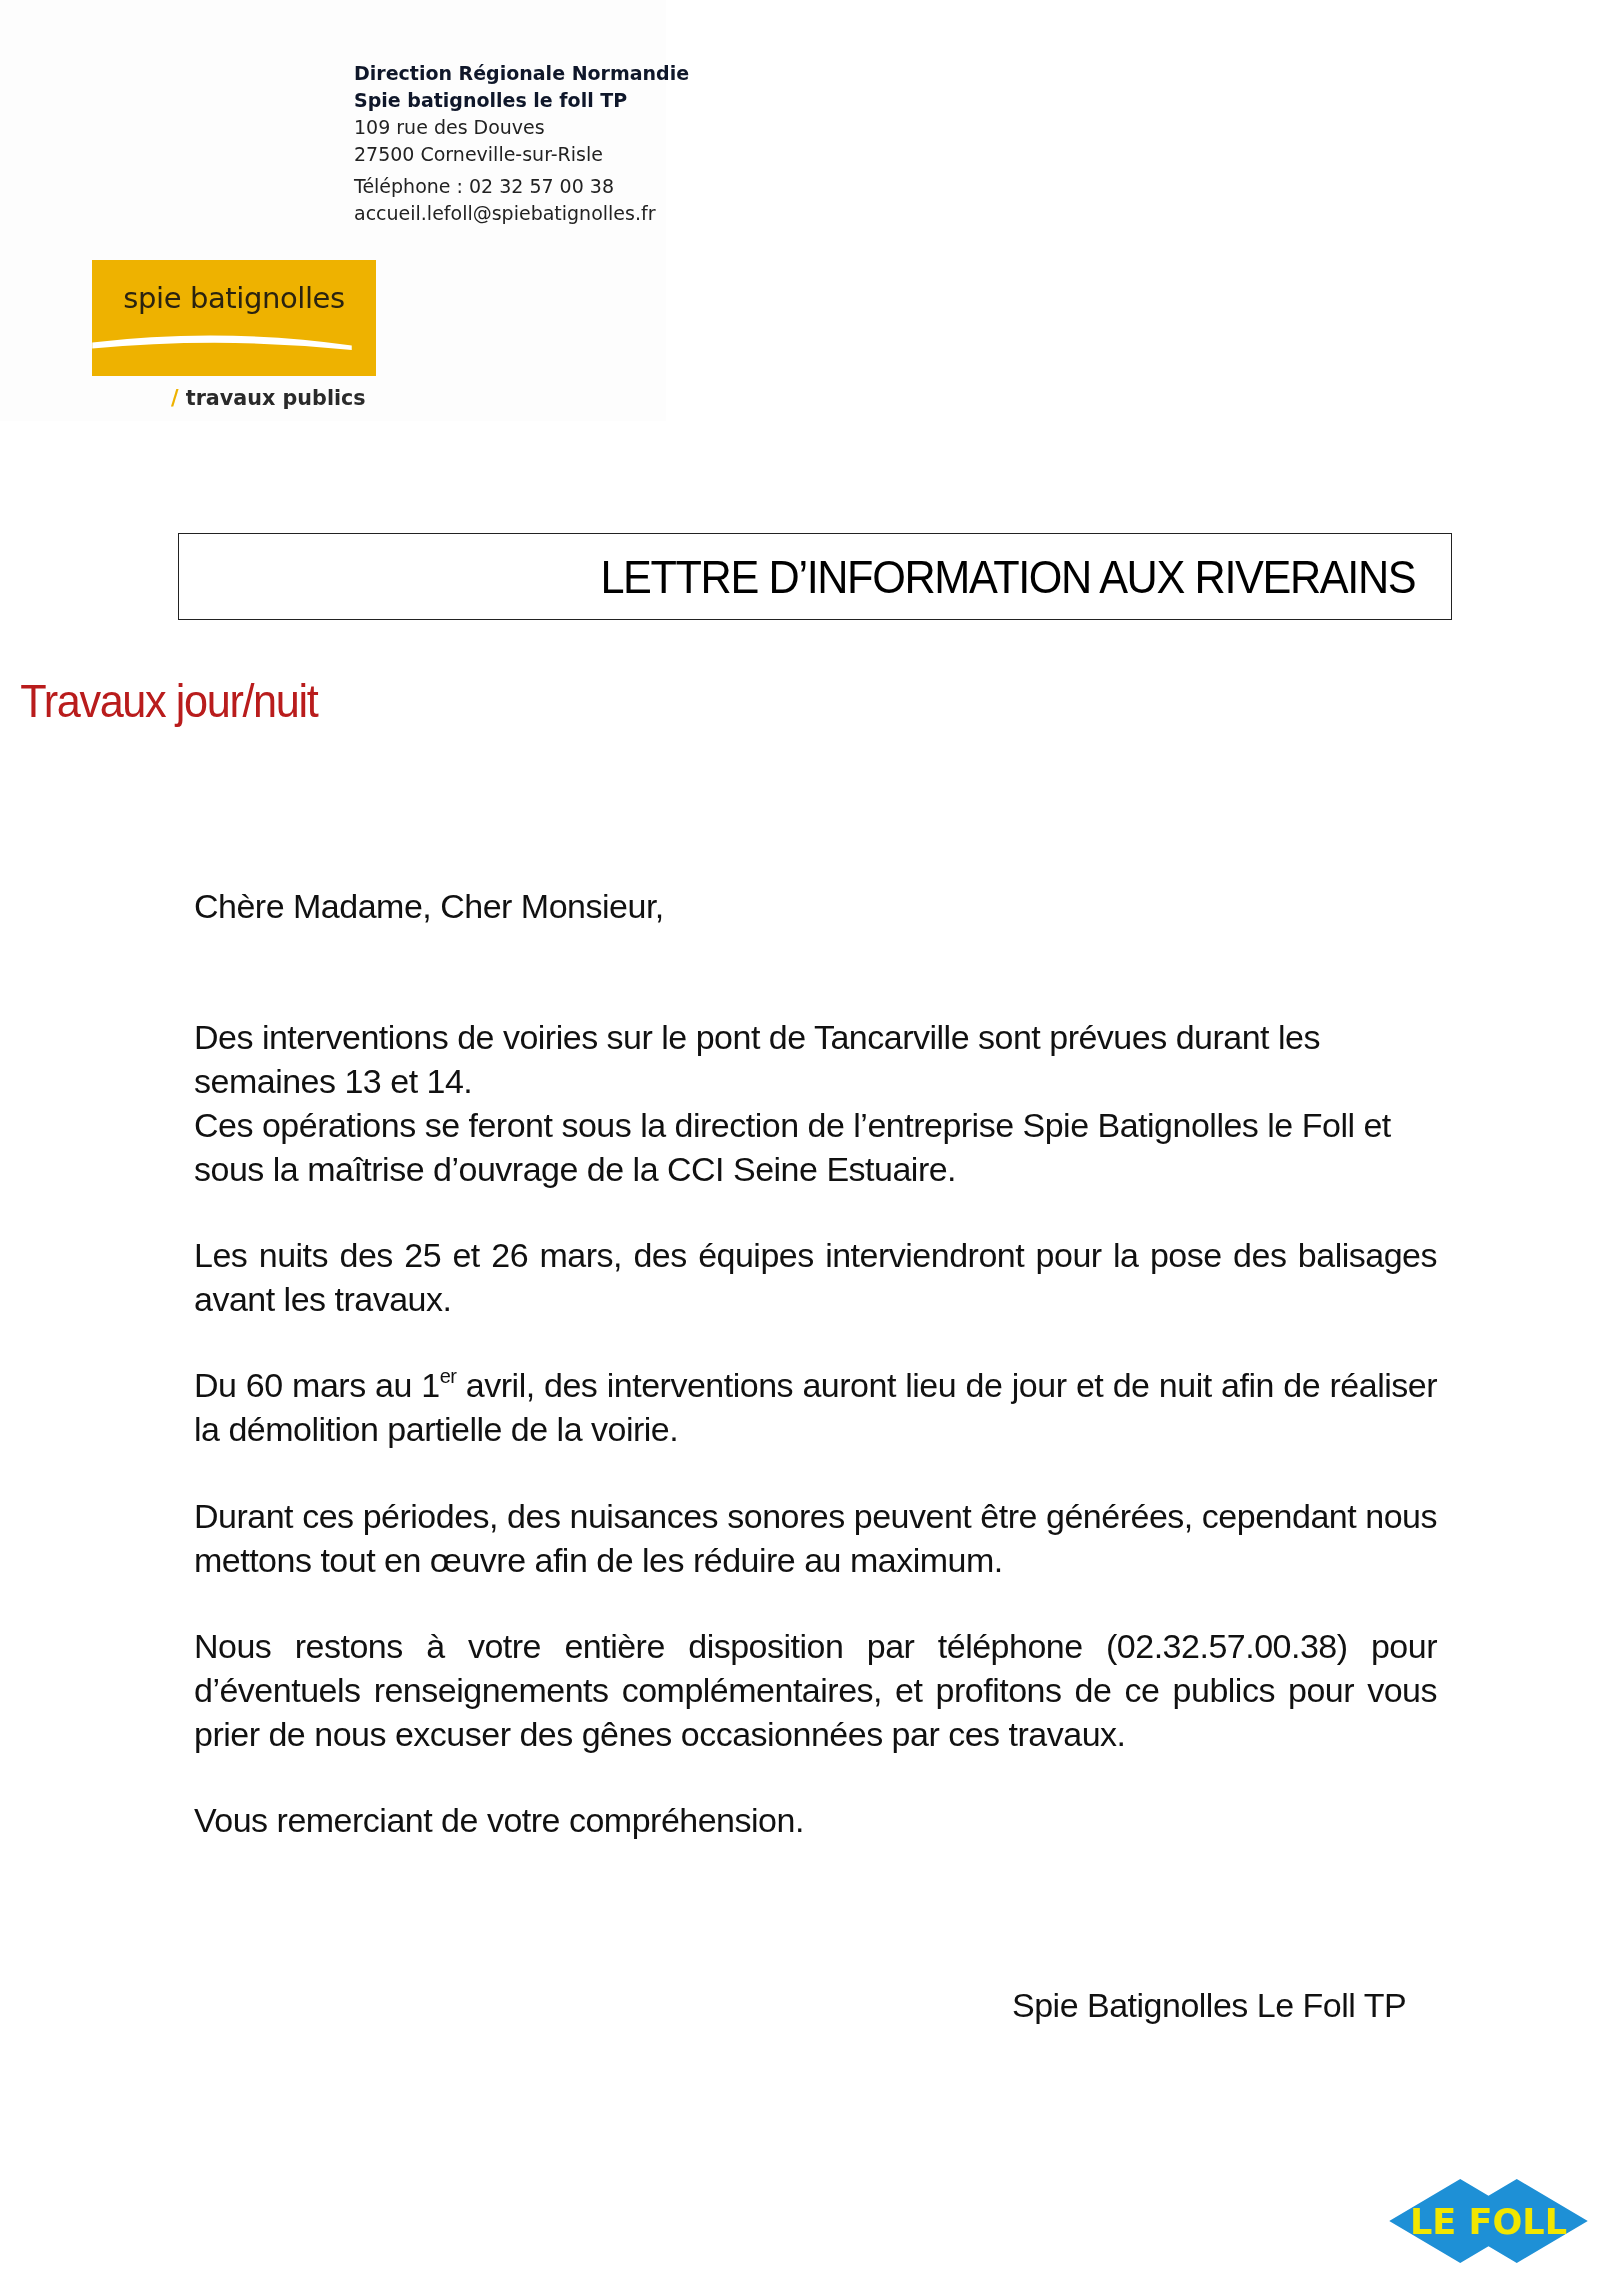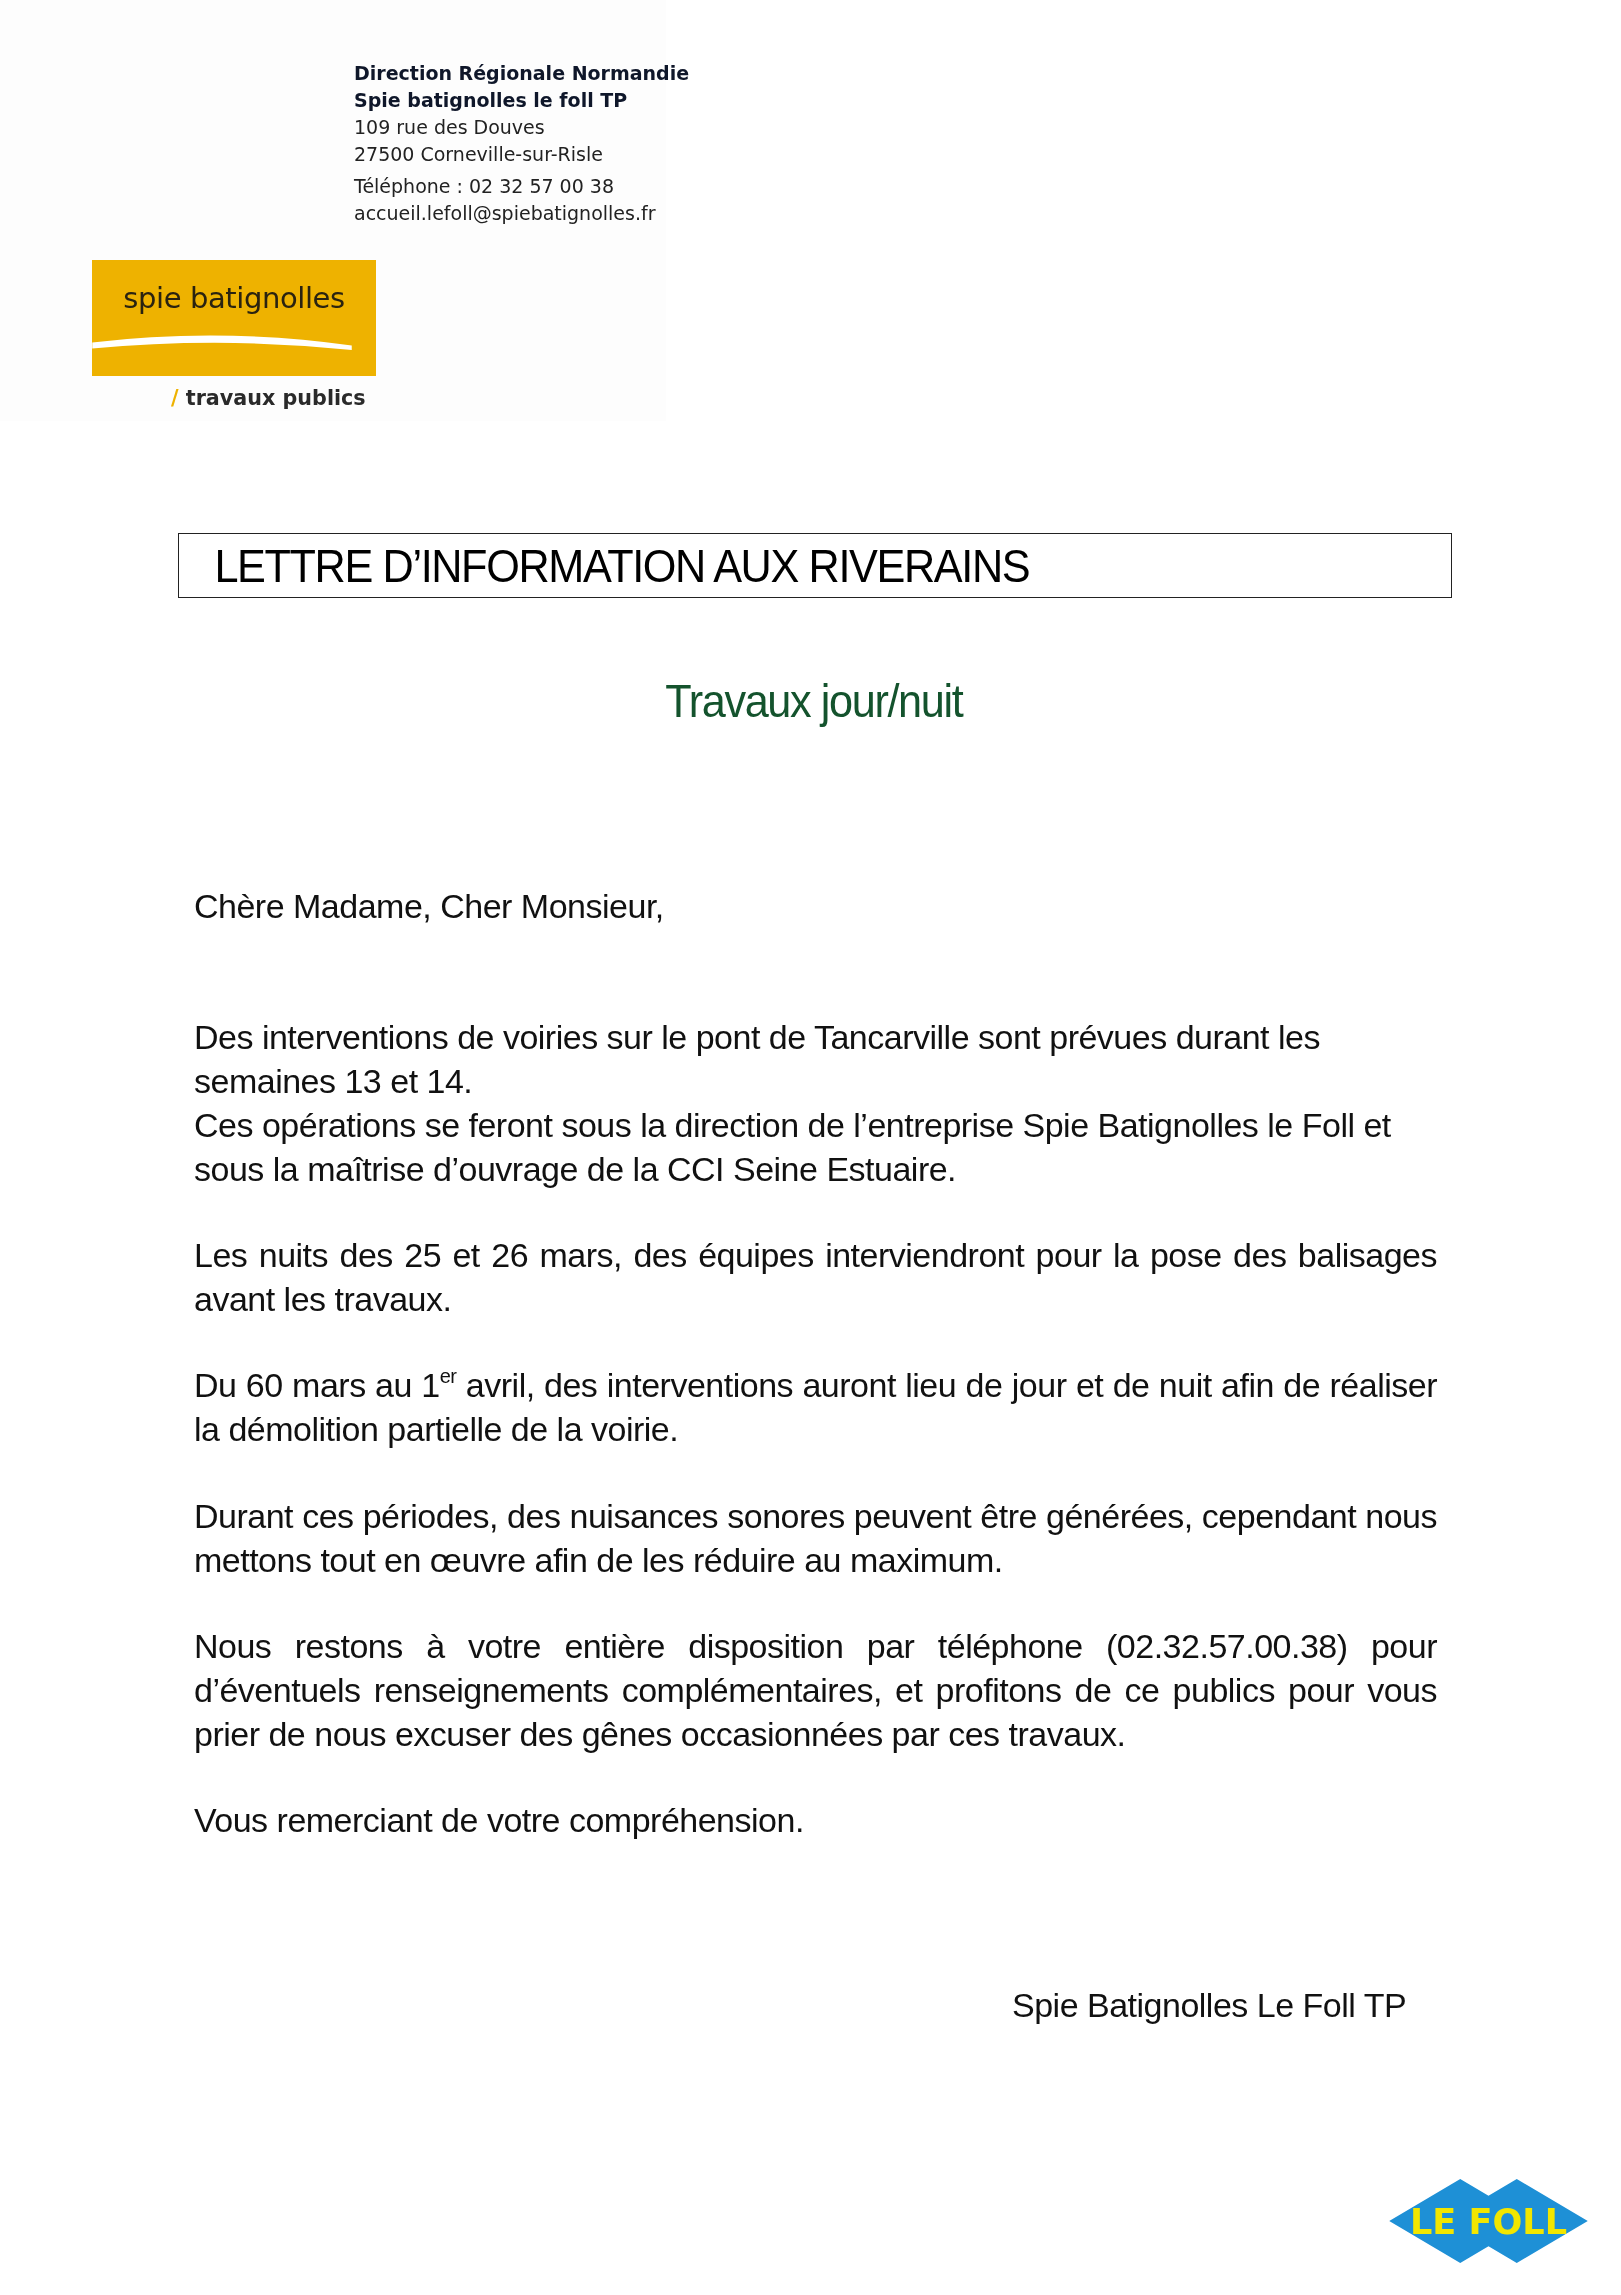--- a/index.html
+++ b/index.html
@@ -25,31 +25,31 @@
       position: absolute; left: 0; right: 0; top: 21.4px; text-align: center;
       font-family: "DejaVu Sans", sans-serif; font-size: 29px; color: #2a2310; letter-spacing: -0.4px;
     }
     .logo-sb svg { position: absolute; left: 0; top: 0; }
     .logo-sub {
       position: absolute; left: 171px; top: 386px;
       font-family: "DejaVu Sans", sans-serif; font-weight: bold; font-size: 20.7px; color: #2a2a2a;
     }
     .logo-sub .slash { color: #eeb200; }
     .title-box {
-      position: absolute; left: 178px; top: 533px; width: 1274px; height: 65px;
+      position: absolute; left: 178px; top: 533px; width: 1274px; height: 87px;
       border: 1.5px solid #222; box-sizing: border-box;
-      display: flex; align-items: center; justify-content: flex-start;
+      display: flex; align-items: center; justify-content: flex-end;
     }
     .title-box span {
       font-family: "Liberation Sans", sans-serif; font-size: 47px; letter-spacing: -1.5px;
       transform: scaleX(0.92); display: inline-block; color: #000;
     }
     .subtitle {
-      position: absolute; left: 0; right: 0; top: 673px; text-align: center;
-      font-size: 47px; letter-spacing: -1.5px; color: #14532d;
+      position: absolute; left: 0; right: 0; top: 673px; 
+      font-size: 47px; letter-spacing: -1.5px; color: #b91c1c;
     }
     .subtitle span { display: inline-block; transform: scaleX(0.92); padding-left: 7.7px; }
     .body {
       position: absolute; left: 194px; width: 1243px;
       font-family: "Liberation Sans", sans-serif; font-size: 34px; line-height: 44px; color: #111;
       letter-spacing: -0.5px;
     }
     .body p { margin: 0; text-align: justify; }
     .greeting { top: 884px; }
     .p1 { top: 1015px; }

